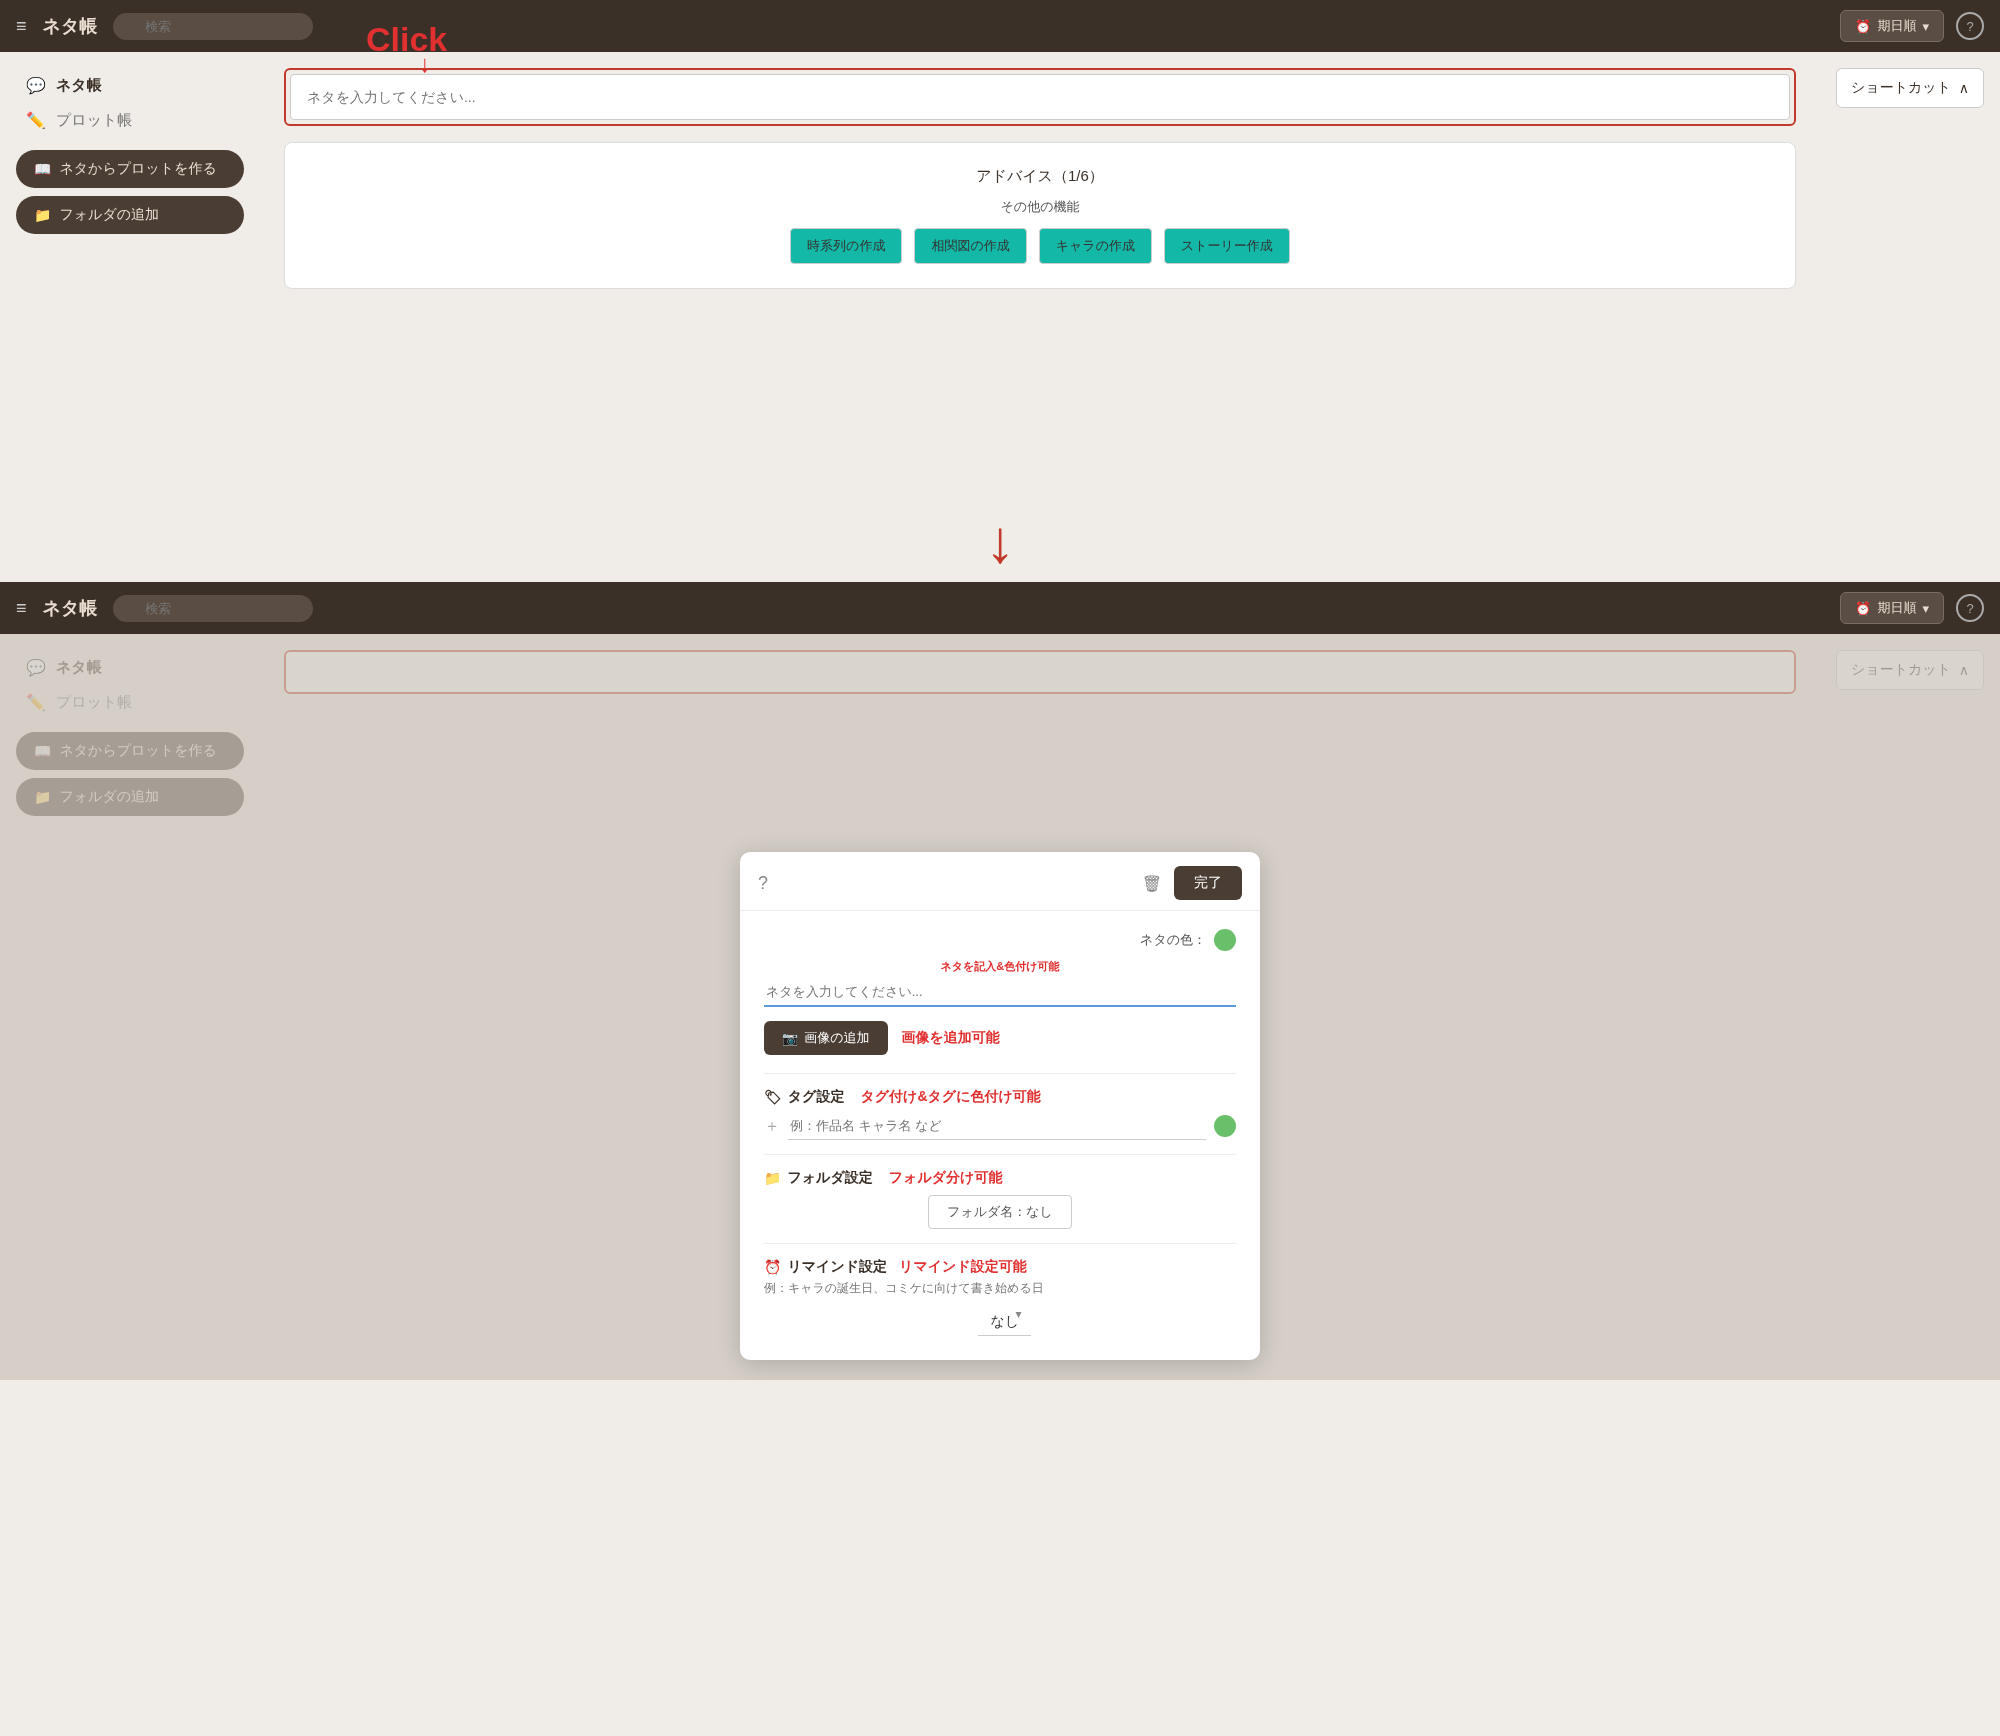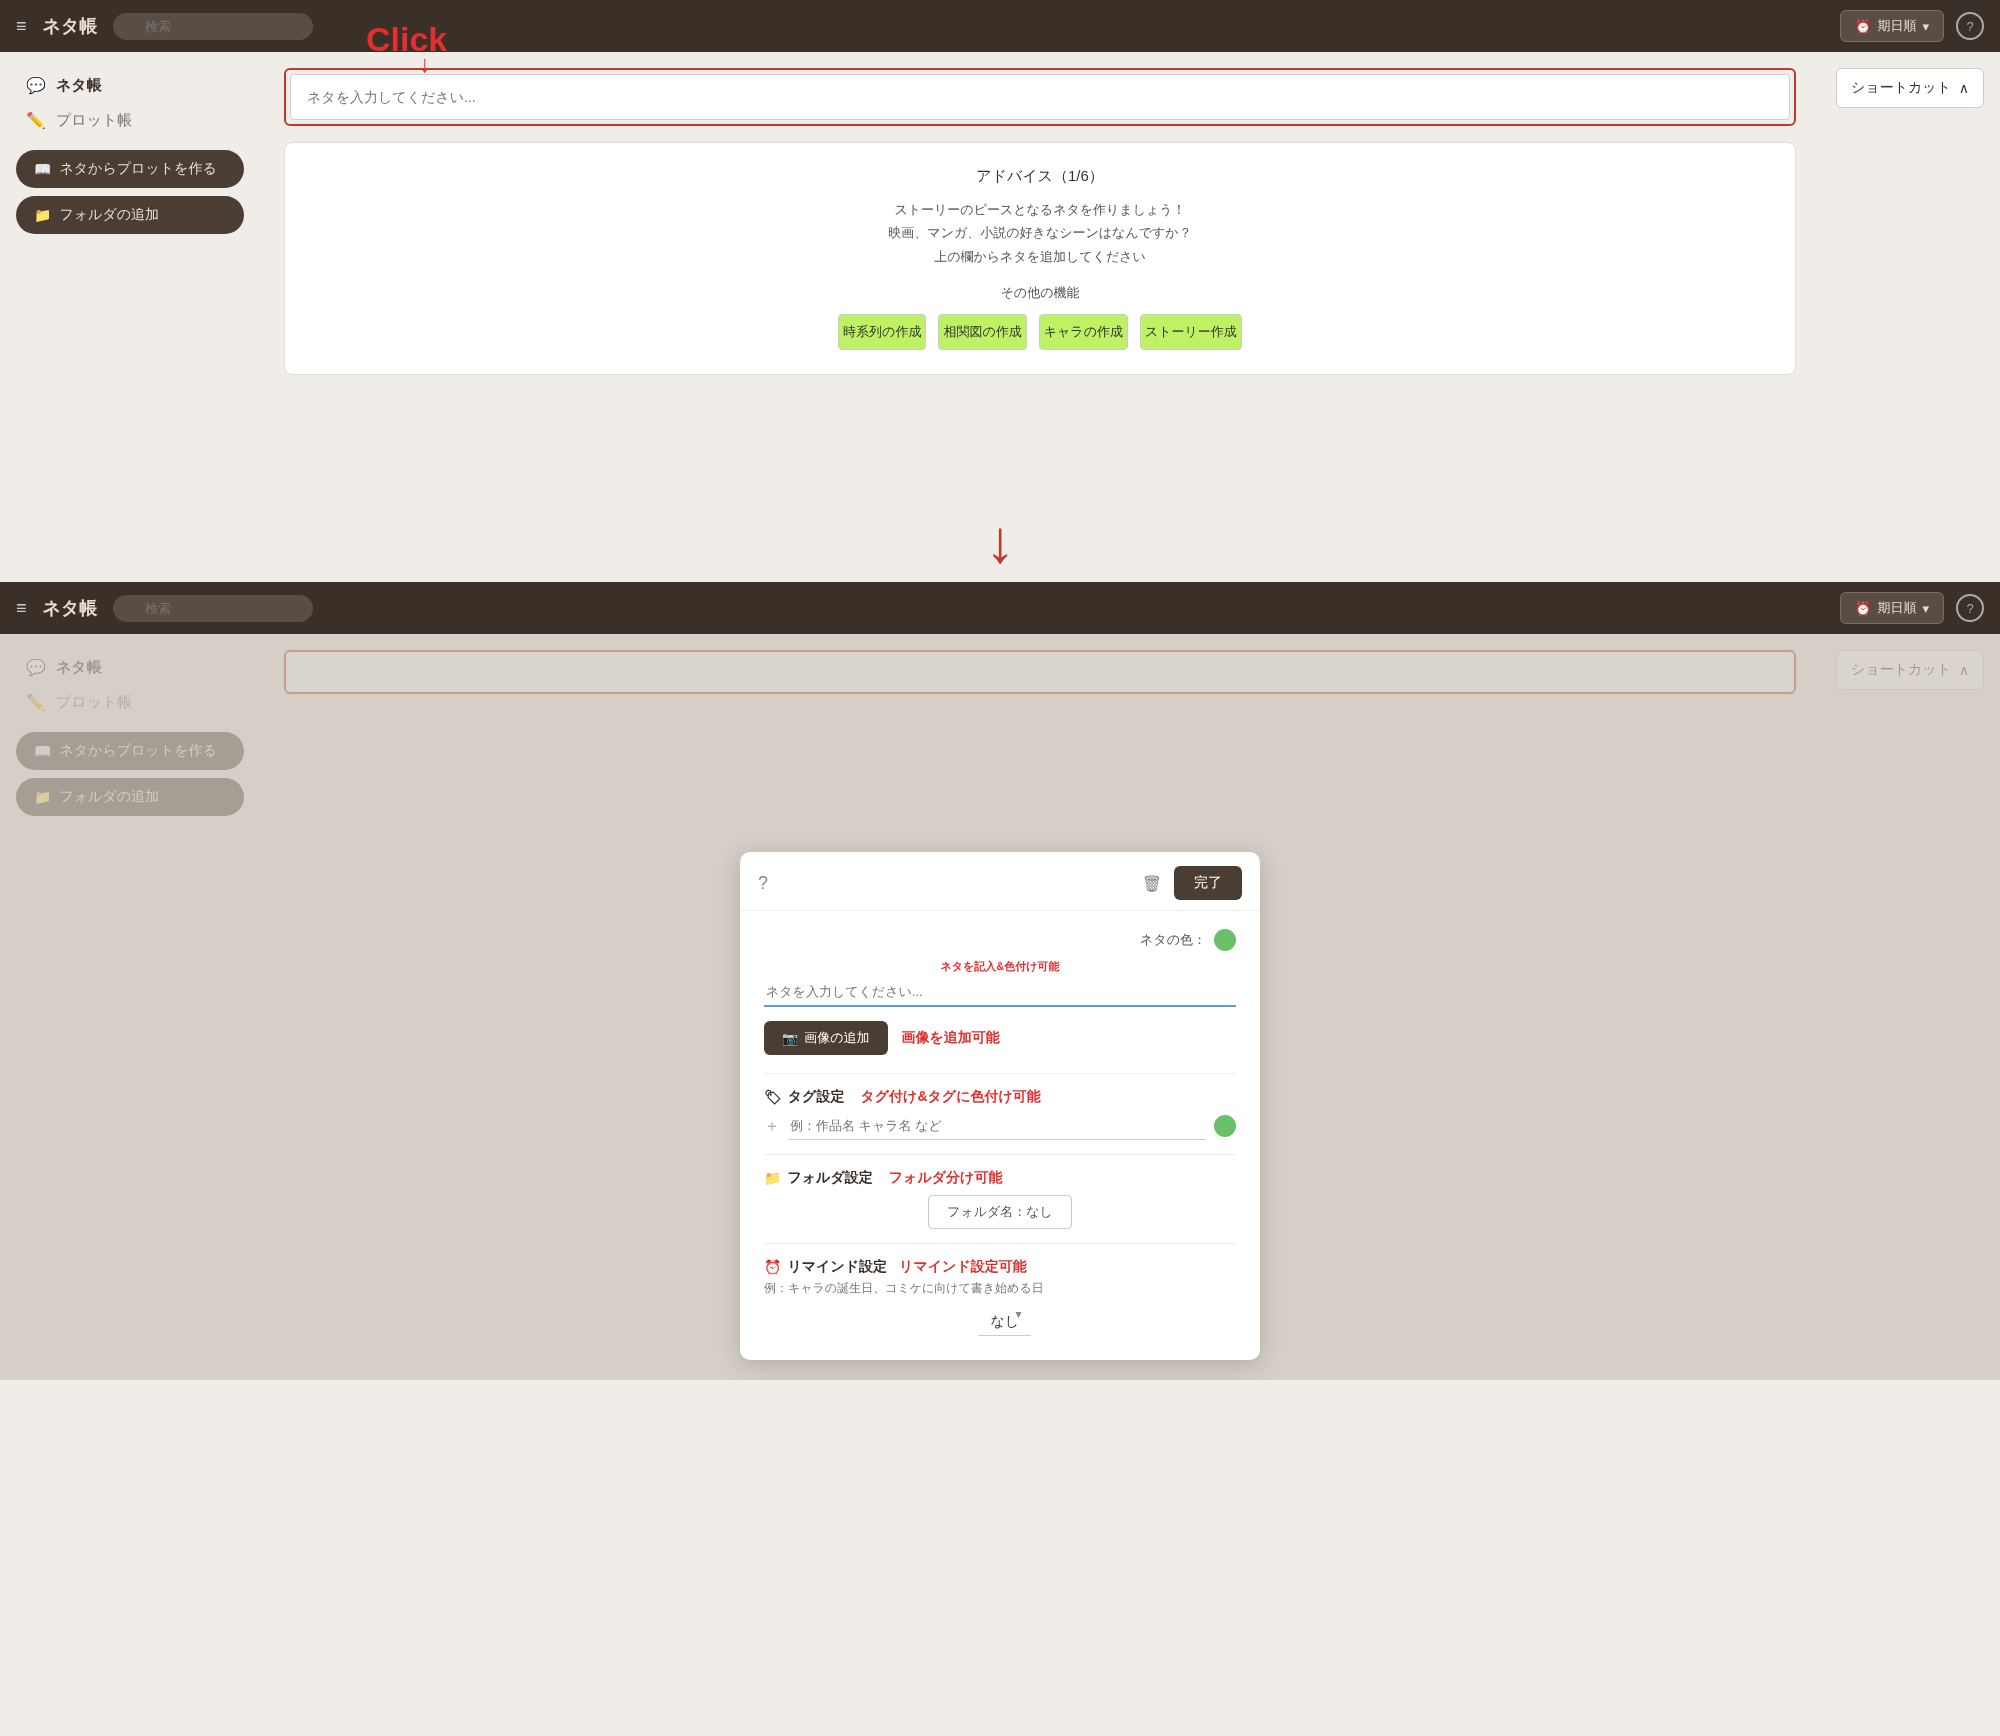--- a/index.html
+++ b/index.html
@@ -27,21 +27,21 @@
 
     .content { flex: 1; padding: 16px 24px; }
     .input-box-outlined { border: 2.5px solid #c0392b; border-radius: 6px; padding: 4px; }
     .neta-input { width: 100%; border: 1px solid #ccc; border-radius: 4px; padding: 14px 16px; font-size: 14px; color: #aaa; background: #fff; outline: none; }
 
     .advice-box { background: #fff; border: 1px solid #ddd; border-radius: 8px; padding: 24px 32px; text-align: center; }
     .advice-title { font-size: 15px; font-weight: normal; color: #3a3028; margin-bottom: 12px; }
     .advice-text { color: #555; font-size: 13px; line-height: 1.8; margin-bottom: 16px; }
     .advice-features { font-size: 13px; color: #555; margin-bottom: 12px; }
     .feature-btns { display: flex; justify-content: center; gap: 12px; flex-wrap: wrap; }
-    .feature-btn { border: 1px solid #ccc; border-radius: 4px; padding: 8px 4px; background: #bef264; color: #333; font-size: 13px; cursor: pointer; }
+    .feature-btn { border: 1px solid #ccc; border-radius: 4px; padding: 8px 16px; background: #14b8a6; color: #333; font-size: 13px; cursor: pointer; }
 
     .shortcut-panel { width: 180px; padding: 16px; flex-shrink: 0; }
     .shortcut-header { border: 1px solid #ccc; border-radius: 6px; padding: 10px 14px; display: flex; align-items: center; justify-content: space-between; background: #fff; cursor: pointer; font-size: 14px; color: #3a3028; }
 
     
     .big-arrow-wrap { display: flex; justify-content: center; padding: 20px 0 10px 0; }
     .big-arrow { color: #c0392b; font-size: 60px; line-height: 1; }
 
     
     .bottom-section { background: #f0ede8; position: relative; }
@@ -143,25 +143,20 @@
       <div style="position:relative; margin-bottom: 16px;">
         <div style="position:absolute; top:-48px; left:82px; color:#e03030; font-size:34px; font-weight:bold; font-family:Arial,sans-serif;">Click</div>
         <div style="position:absolute; top:-18px; left:135px; color:#e03030; font-size:24px;">↓</div>
         <div class="input-box-outlined">
           <input class="neta-input" type="text" placeholder="ネタを入力してください..." style="">
         </div>
       </div>
 
       <div class="advice-box">
         <div class="advice-title">アドバイス（1/6）</div>
-        <div class="advice-text">
-          <div>ストーリーのピースとなるネタを作りましょう！</div>
-          <div>映画、マンガ、小説の好きなシーンはなんですか？</div>
-          <div>上の欄からネタを追加してください</div>
-        </div>
         <div class="advice-features">その他の機能</div>
         <div class="feature-btns">
           <button class="feature-btn">時系列の作成</button>
           <button class="feature-btn">相関図の作成</button>
           <button class="feature-btn">キャラの作成</button>
           <button class="feature-btn">ストーリー作成</button>
         </div>
       </div>
     </div>
 

